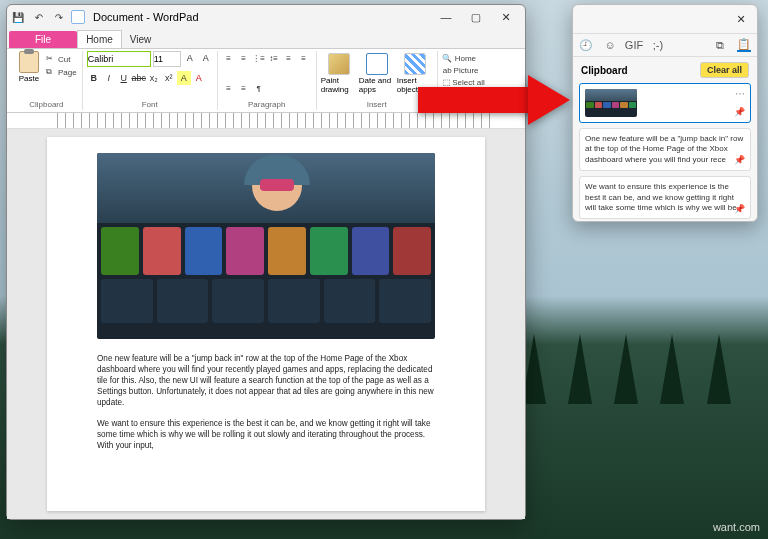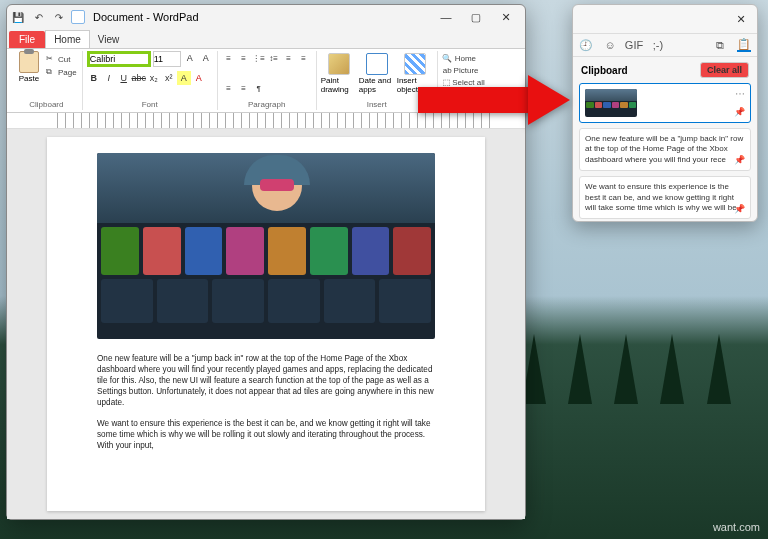--- a/index.html
+++ b/index.html
@@ -27,33 +27,33 @@
   box-shadow: 0 6px 24px rgba(0,0,0,0.35);
   display: flex; flex-direction: column; font-size: 10px;
 }
 .titlebar { height: 24px; display: flex; align-items: center; padding: 0 4px; gap: 4px; }
 .titlebar .qat-btn { width: 16px; height: 16px; display:flex; align-items:center; justify-content:center; font-size:10px; color:#444;}
 .titlebar .doc-icon { width:14px; height:14px; background:#fff; border:1px solid #86b7e8; border-radius:2px;}
 .title-text { font-size:11px; color:#000; margin-left: 4px;}
 .win-controls { margin-left:auto; display:flex; }
 .win-btn { width:30px; height:24px; display:flex; align-items:center; justify-content:center; font-size:11px; color:#333;}
 .tabs-row { height:20px; display:flex; align-items:flex-end; padding-left:2px; gap:0; border-bottom:1px solid #ccc;}
-.file-tab { background:#ef4444; color:#fff; padding:3px 10px; font-size:10px; border-radius:2px 2px 0 0;}
+.file-tab { background:#ec4899; color:#fff; padding:3px 26px; font-size:10px; border-radius:2px 2px 0 0;}
 .tab { padding:3px 8px; font-size:10px; color:#333;}
 .tab.active { background:#fff; border:1px solid #ccc; border-bottom:none;}
 .ribbon { background:#fff; border-bottom:1px solid #ccc; height:64px; display:flex; padding:2px 4px;}
 .ribbon-group { border-right:1px solid #e0e0e0; padding:0 4px; display:flex; flex-direction:column; position:relative;}
 .ribbon-group .group-label { font-size:8px; color:#666; text-align:center; position:absolute; bottom:1px; left:0; right:0;}
 .ribbon-content { display:flex; gap:2px; flex:1;}
 .paste-big { width:28px; display:flex; flex-direction:column; align-items:center; font-size:8px; gap:1px;}
 .paste-icon { width:20px; height:22px; background:#f5deb3; border:1px solid #b8956b; border-radius:2px; position:relative;}
 .paste-icon::before { content:""; position:absolute; top:-3px; left:4px; width:10px; height:5px; background:#888; border-radius:2px;}
 .mini-btn { font-size:8px; color:#444; display:flex; align-items:center; gap:2px; padding:1px;}
 .mini-btn .ico { width:10px; height:10px; display:inline-block; }
-.font-select { width:64px; height:16px; font-size:9px; border:3px solid #84cc16;}
+.font-select { width:64px; height:16px; font-size:9px; border:1px solid #84cc16;}
 .size-select { width:28px; height:16px; font-size:9px; border:1px solid #ccc;}
 .font-btns { display:flex; gap:1px; margin-top:2px;}
 .fbtn { width:14px; height:14px; font-size:9px; display:flex; align-items:center; justify-content:center; color:#333;}
 .para-btns { display:flex; flex-wrap:wrap; width:90px; gap:1px;}
 .pbtn { width:14px; height:14px; display:flex; align-items:center; justify-content:center; font-size:8px; color:#333;}
 .big-btn { width:36px; display:flex; flex-direction:column; align-items:center; font-size:8px; gap:1px; padding-top:2px;}
 .big-ico { width:22px; height:22px; border:1px solid #ccc; border-radius:2px; background:#fff;}
 .paint-ico { background:linear-gradient(135deg,#e8d080,#c8a050);}
 .date-ico { background:#fff; border:1px solid #4488cc;}
 .calc-ico { background:repeating-linear-gradient(45deg,#6af,#6af 3px,#fff 3px,#fff 6px);}
@@ -93,21 +93,21 @@
 
 
 .clippanel { position:absolute; left:572px; top:4px; width:186px; height:218px;
   background:#f6f6f6; border:1px solid #bbb; border-radius:6px; box-shadow:0 6px 20px rgba(0,0,0,0.3);
   display:flex; flex-direction:column; font-size:9px;
 }
 .clip-top { height:28px; display:flex; align-items:center; justify-content:flex-end; padding:0 4px;}
 .tools-row { height:24px; border-top:1px solid #ddd; border-bottom:1px solid #ddd; display:flex; align-items:center; padding:0 6px; gap:10px;}
 .tool-ico { width:14px; height:14px; display:flex; align-items:center; justify-content:center; font-size:11px; color:#555;}
 .clip-header { display:flex; align-items:center; justify-content:space-between; padding:5px 8px; font-size:10px; font-weight:600;}
-.clear-btn { font-size:9px; padding:2px 6px; background:#ef4444; border:1px solid #ccc; border-radius:3px; color:#333;}
+.clear-btn { font-size:9px; padding:2px 6px; background:#fde047; border:1px solid #ccc; border-radius:3px; color:#333;}
 .clip-items { flex:1; overflow:hidden; padding:0 6px; display:flex; flex-direction:column; gap:5px;}
 .clip-item { background:#fff; border:1px solid #ddd; border-radius:3px; padding:5px; position:relative; font-size:8px; line-height:1.3; color:#333;}
 .clip-item.sel { border:1.5px solid #0078d4; }
 .clip-thumb { width:52px; height:28px; background:#1a2530; border-radius:2px; position:relative; overflow:hidden;}
 .clip-thumb .mini-top{height:12px;background:linear-gradient(180deg,#5a7890,#3a5060);}
 .clip-thumb .mini-row{height:8px;display:flex;gap:1px;padding:1px;}
 .clip-thumb .mt{flex:1;border-radius:1px;}
 .pin-ico { position:absolute; right:4px; bottom:3px; font-size:9px; color:#888;}
 .dots-ico { position:absolute; right:4px; top:3px; font-size:10px; color:#888; letter-spacing:1px;}
 

